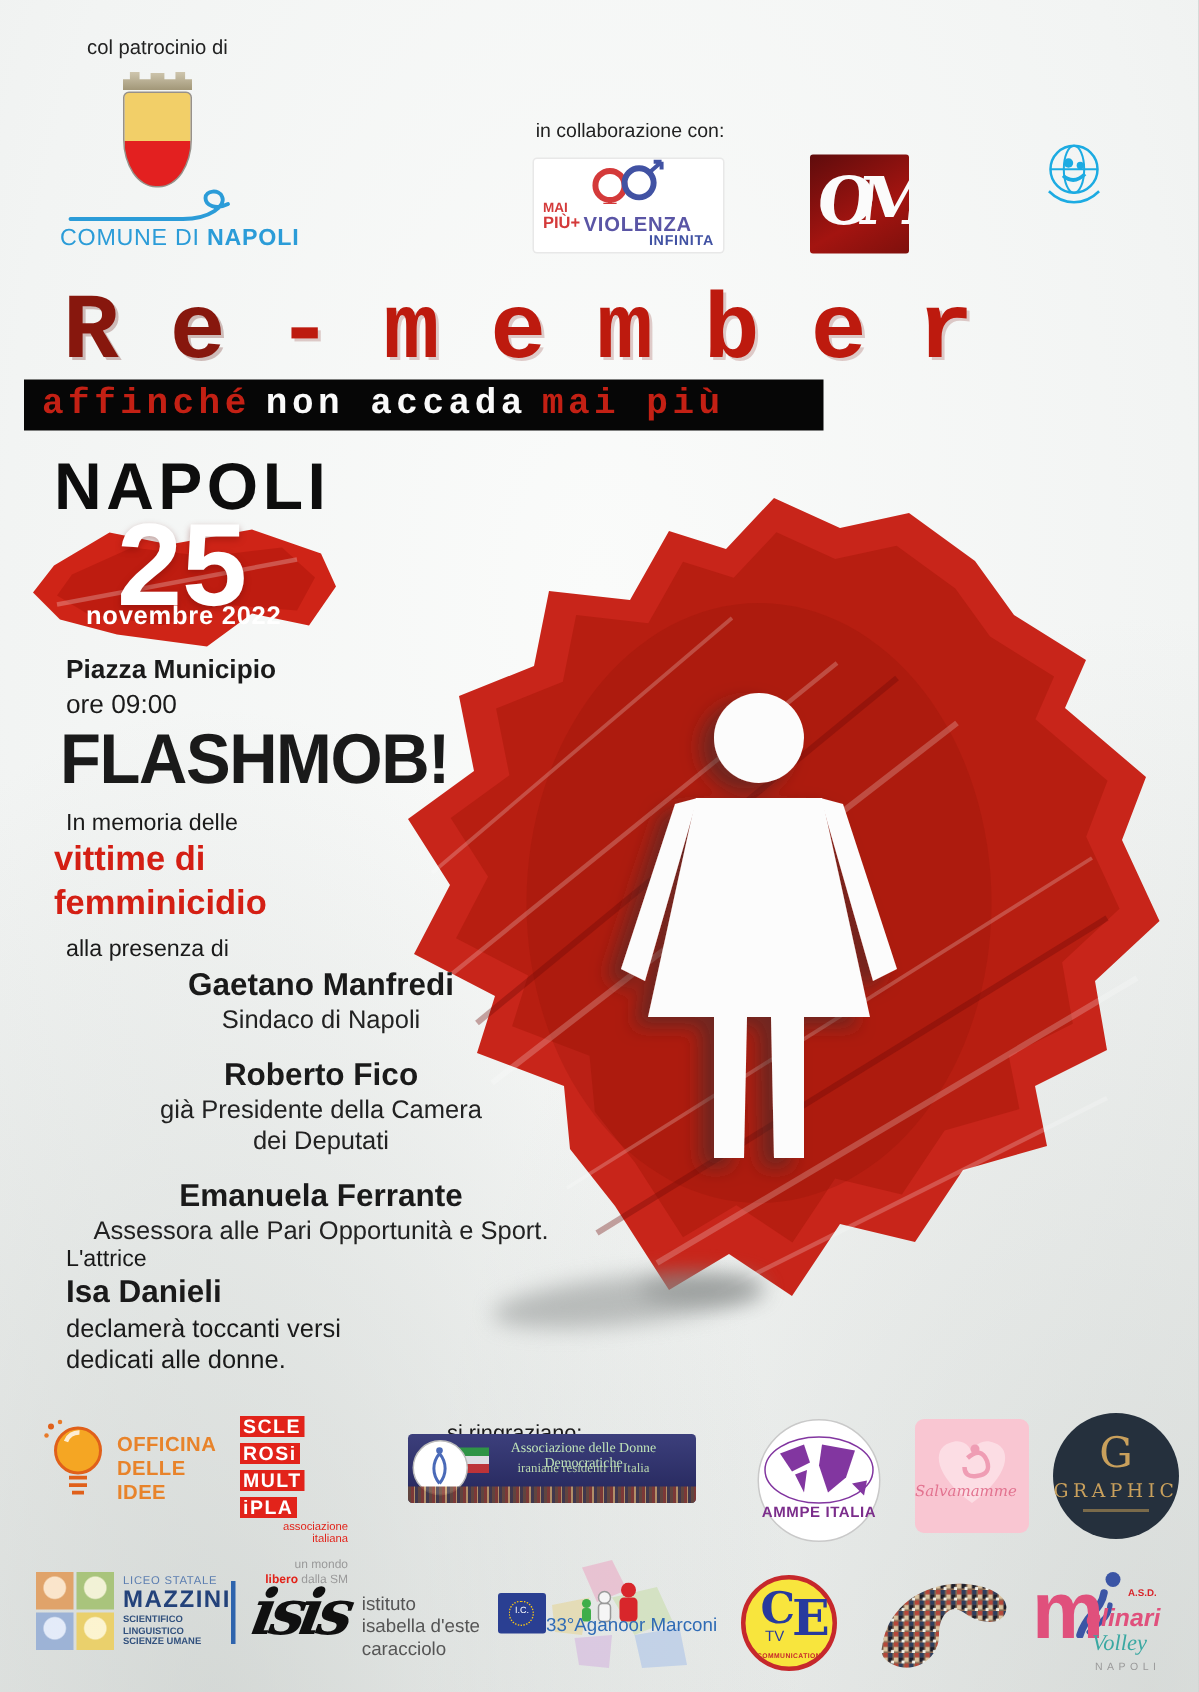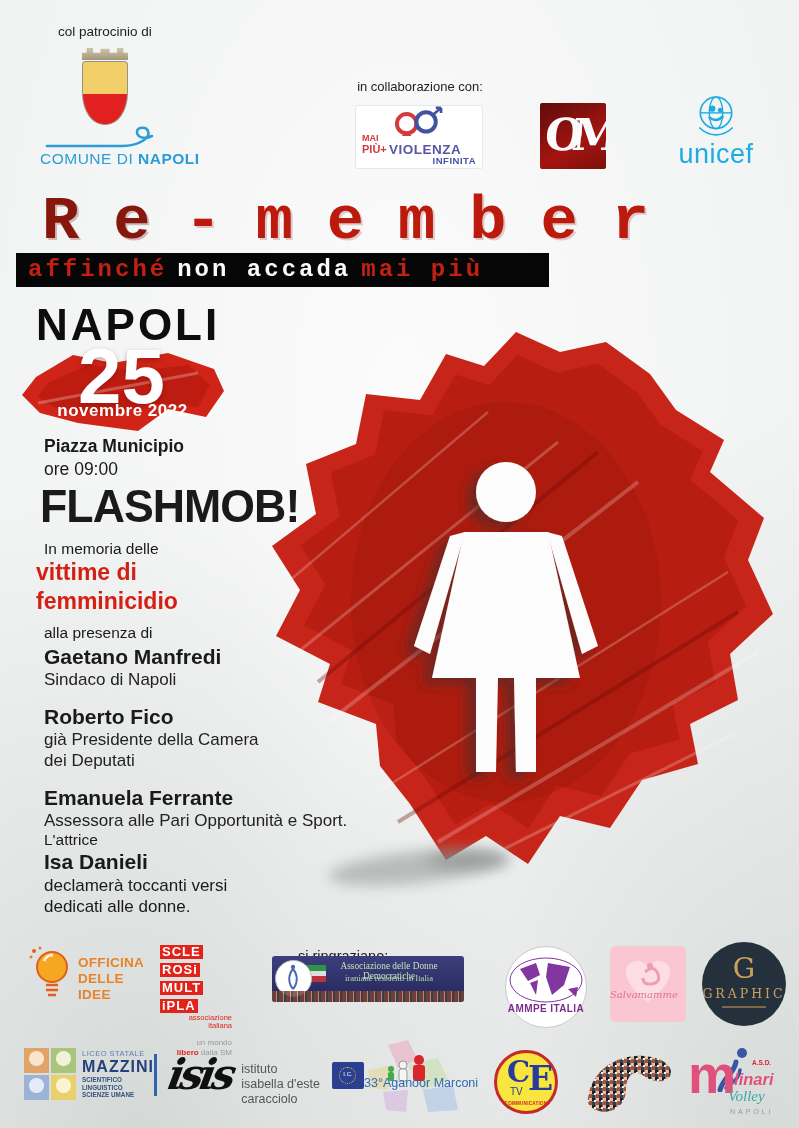--- a/index.html
+++ b/index.html
@@ -52,21 +52,21 @@
   .day{font-size:78px;font-weight:800;color:#fff;line-height:80px;text-shadow:0 2px 5px rgba(100,10,5,.35);}
   .dateline{width:165px;text-align:center;font-size:17px;font-weight:bold;color:#fff;letter-spacing:.5px;}
 
   
   .venue{font-size:17.5px;font-weight:bold;}
   .time{font-size:17.5px;}
   .flashmob{font-size:47px;font-weight:800;letter-spacing:-1px;transform:scaleX(.95);transform-origin:left;}
   .memoria{font-size:15.5px;}
   .victims{font-size:23px;font-weight:800;color:#d41f14;line-height:29px;}
   .presence{font-size:15.5px;}
-  .guest{margin-bottom:14px;}
+  .guest{margin-bottom:14px;text-align:center;}
   .guest .gname{font-size:21px;font-weight:800;line-height:25px;}
   .guest .role{font-size:17px;line-height:21px;color:#222;}
   .role:empty{display:none;}
   .actress .intro{font-size:15.5px;line-height:19px;}
   .actress .aname{font-size:21px;font-weight:800;line-height:26px;}
   .actress .al{font-size:17px;line-height:21px;}
 
   
   .thanks-label{width:200px;text-align:left;font-size:14.5px;margin-top:32px;}
 
@@ -163,21 +163,20 @@
   <div class="abs unicef" style="left:652px;top:93px">
     <svg width="46" height="46" viewBox="0 0 44 44" style="display:block;margin:0 auto;">
       <circle cx="22" cy="19" r="15" fill="none" stroke="#1cabe2" stroke-width="1.6"></circle>
       <ellipse cx="22" cy="19" rx="6.5" ry="15" fill="none" stroke="#1cabe2" stroke-width="1.3"></ellipse>
       <line x1="7" y1="19" x2="37" y2="19" stroke="#1cabe2" stroke-width="1.3"></line>
       <circle cx="18.5" cy="15" r="3" fill="#1cabe2"></circle>
       <circle cx="26" cy="16.5" r="2.3" fill="#1cabe2"></circle>
       <path d="M15,23 Q22,29 29,22" fill="none" stroke="#1cabe2" stroke-width="2.4"></path>
       <path d="M6,33 Q13,40 22,40 M38,33 Q31,40 22,40" fill="none" stroke="#1cabe2" stroke-width="1.6"></path>
     </svg>
-    <div class="word">unicef</div>
   </div>
 
   <div class="abs tw title nowrap" style="left:42px;top:192px">
     <span class="p1">Re</span><span class="p2">-member</span>
   </div>
   <div class="abs tw tagbar" style="left:16px;top:253px">
     <span class="r">affinché</span><span class="w">non accada</span><span class="r">mai più</span>
   </div>
 
   <div class="abs city nowrap" style="left:36px;top:300px">NAPOLI</div>

